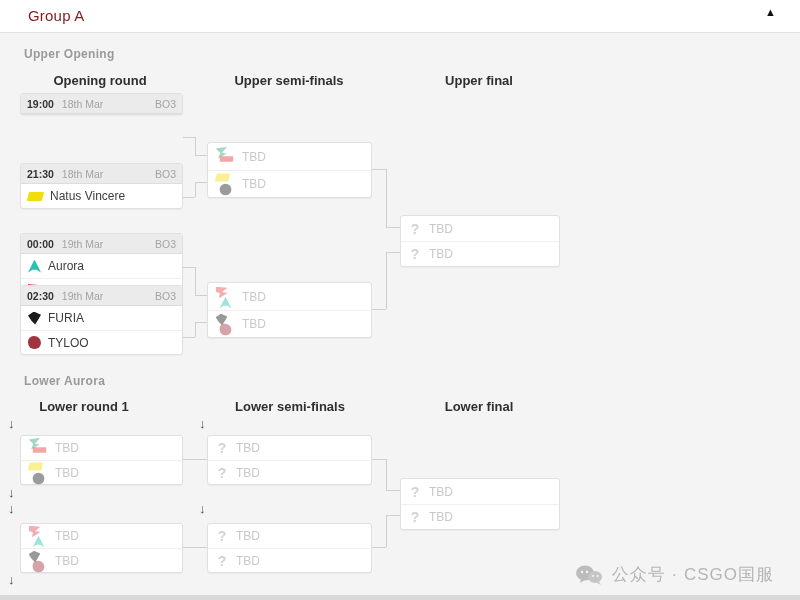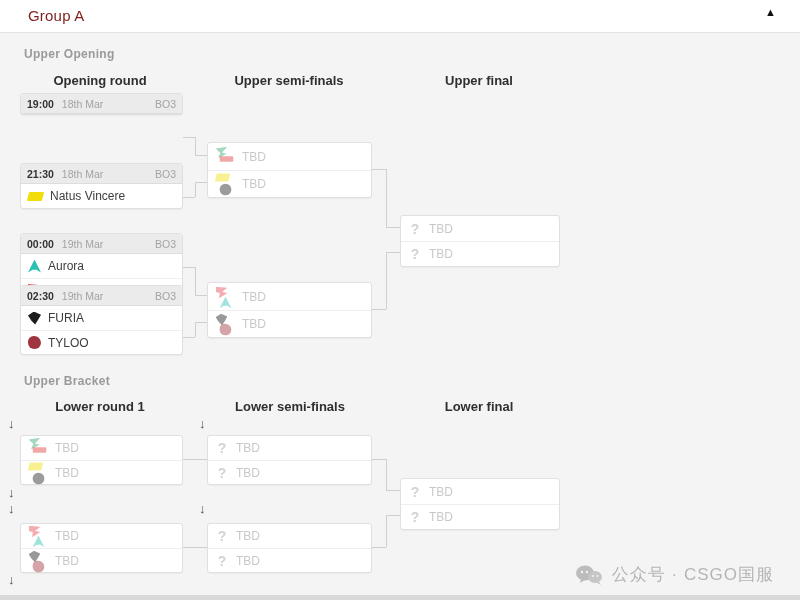--- a/index.html
+++ b/index.html
@@ -180,22 +180,22 @@
   <div class="cn h" style="left:183px; top:337px; width:12px;"></div>
   <div class="cn v" style="left:195px; top:322px; height:15px;"></div>
   <div class="cn h" style="left:195px; top:322px; width:12px;"></div>
   <div class="cn h" style="left:372px; top:169px; width:14px;"></div>
   <div class="cn v" style="left:386px; top:169px; height:58px;"></div>
   <div class="cn h" style="left:386px; top:227px; width:14px;"></div>
   <div class="cn h" style="left:372px; top:309px; width:14px;"></div>
   <div class="cn v" style="left:386px; top:252px; height:57px;"></div>
   <div class="cn h" style="left:386px; top:252px; width:14px;"></div>
 
-  <div class="section-label" style="left:24px; top:374px;">Upper Bracket</div>
-  <div class="col-header" style="left:100px; top:399px;">Lower round 1</div>
+  <div class="section-label" style="left:24px; top:374px;">Lower Aurora</div>
+  <div class="col-header" style="left:84px; top:399px;">Lower round 1</div>
   <div class="col-header" style="left:290px; top:399px;">Lower semi-finals</div>
   <div class="col-header" style="left:479px; top:399px;">Lower final</div>
 
   <div class="drop" style="left:8px; top:417px;">↓</div>
   <div class="drop" style="left:8px; top:486px;">↓</div>
   <div class="drop" style="left:8px; top:502px;">↓</div>
   <div class="drop" style="left:8px; top:573px;">↓</div>
   <div class="drop" style="left:199px; top:417px;">↓</div>
   <div class="drop" style="left:199px; top:502px;">↓</div>
 

